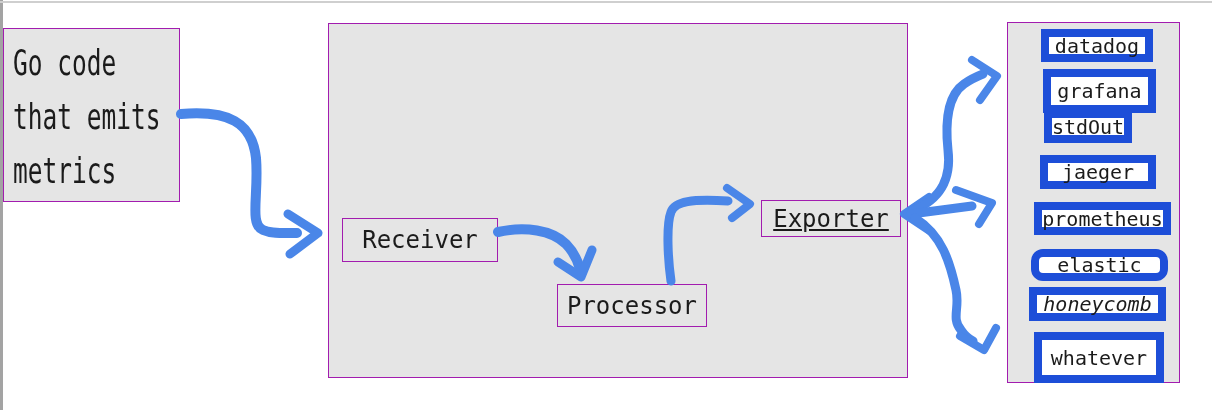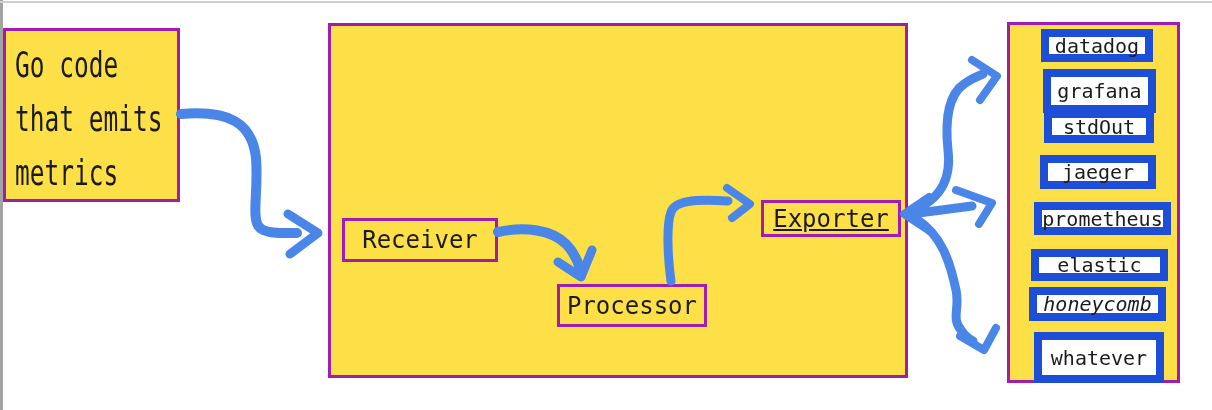--- a/index.html
+++ b/index.html
@@ -10,22 +10,22 @@
     overflow:hidden;
     font-family:"DejaVu Sans Mono", monospace;
     color:#212121;
   }
   
   .chrome-left{position:absolute;left:0;top:0;width:3px;height:410px;background:#a3a3a3;}
   .chrome-top{position:absolute;left:0;top:1px;width:1212px;height:2px;background:#cfcfcf;}
 
   .bluebox{
     position:absolute;
-    border:3px solid #a21caf;
-    background:#fde047;
+    border:1px solid #a21caf;
+    background:#e5e5e5;
     box-sizing:border-box;
   }
   
   .go-box{left:3px;top:28px;width:177px;height:174px;}
   .go-text{
     position:absolute;left:9px;top:7px;
     width:240px;
     font-size:35px;line-height:54px;
     white-space:pre-line;
     transform:scaleX(0.70);
@@ -53,24 +53,24 @@
   .sink-box{
     position:absolute;
     border:8px solid #1d4ed8;
     background:#ffffff;
     box-sizing:border-box;
     display:flex;align-items:center;justify-content:center;
     font-size:20px;color:#1b1b1b;
   }
   .sink1{left:1041px;top:29px; width:112px;height:33px;}
   .sink2{left:1043px;top:69px; width:113px;height:44px;}
-  .sink3{left:1044px;top:110px;width:110px;height:33px;}
+  .sink3{left:1044px;top:110px;width:88px;height:33px;}
   .sink4{left:1040px;top:155px;width:116px;height:34px;}
   .sink5{left:1034px;top:202px;width:137px;height:33px;}
-  .sink6{left:1031px;top:249px;width:137px;height:32px;}
+  .sink6{left:1031px;top:249px;width:137px;height:32px;border-radius:12px;}
   .sink7{left:1029px;top:287px;width:137px;height:34px;font-style:italic;}
   .sink8{left:1034px;top:332px;width:130px;height:51px;}
 
   .arrows{position:absolute;left:0;top:0;width:1212px;height:410px;pointer-events:none;}
   .arrows path, .arrows polyline{
     fill:none;stroke:#4a86e8;
     stroke-linecap:round;stroke-linejoin:round;
   }
 </style>
 </head>

